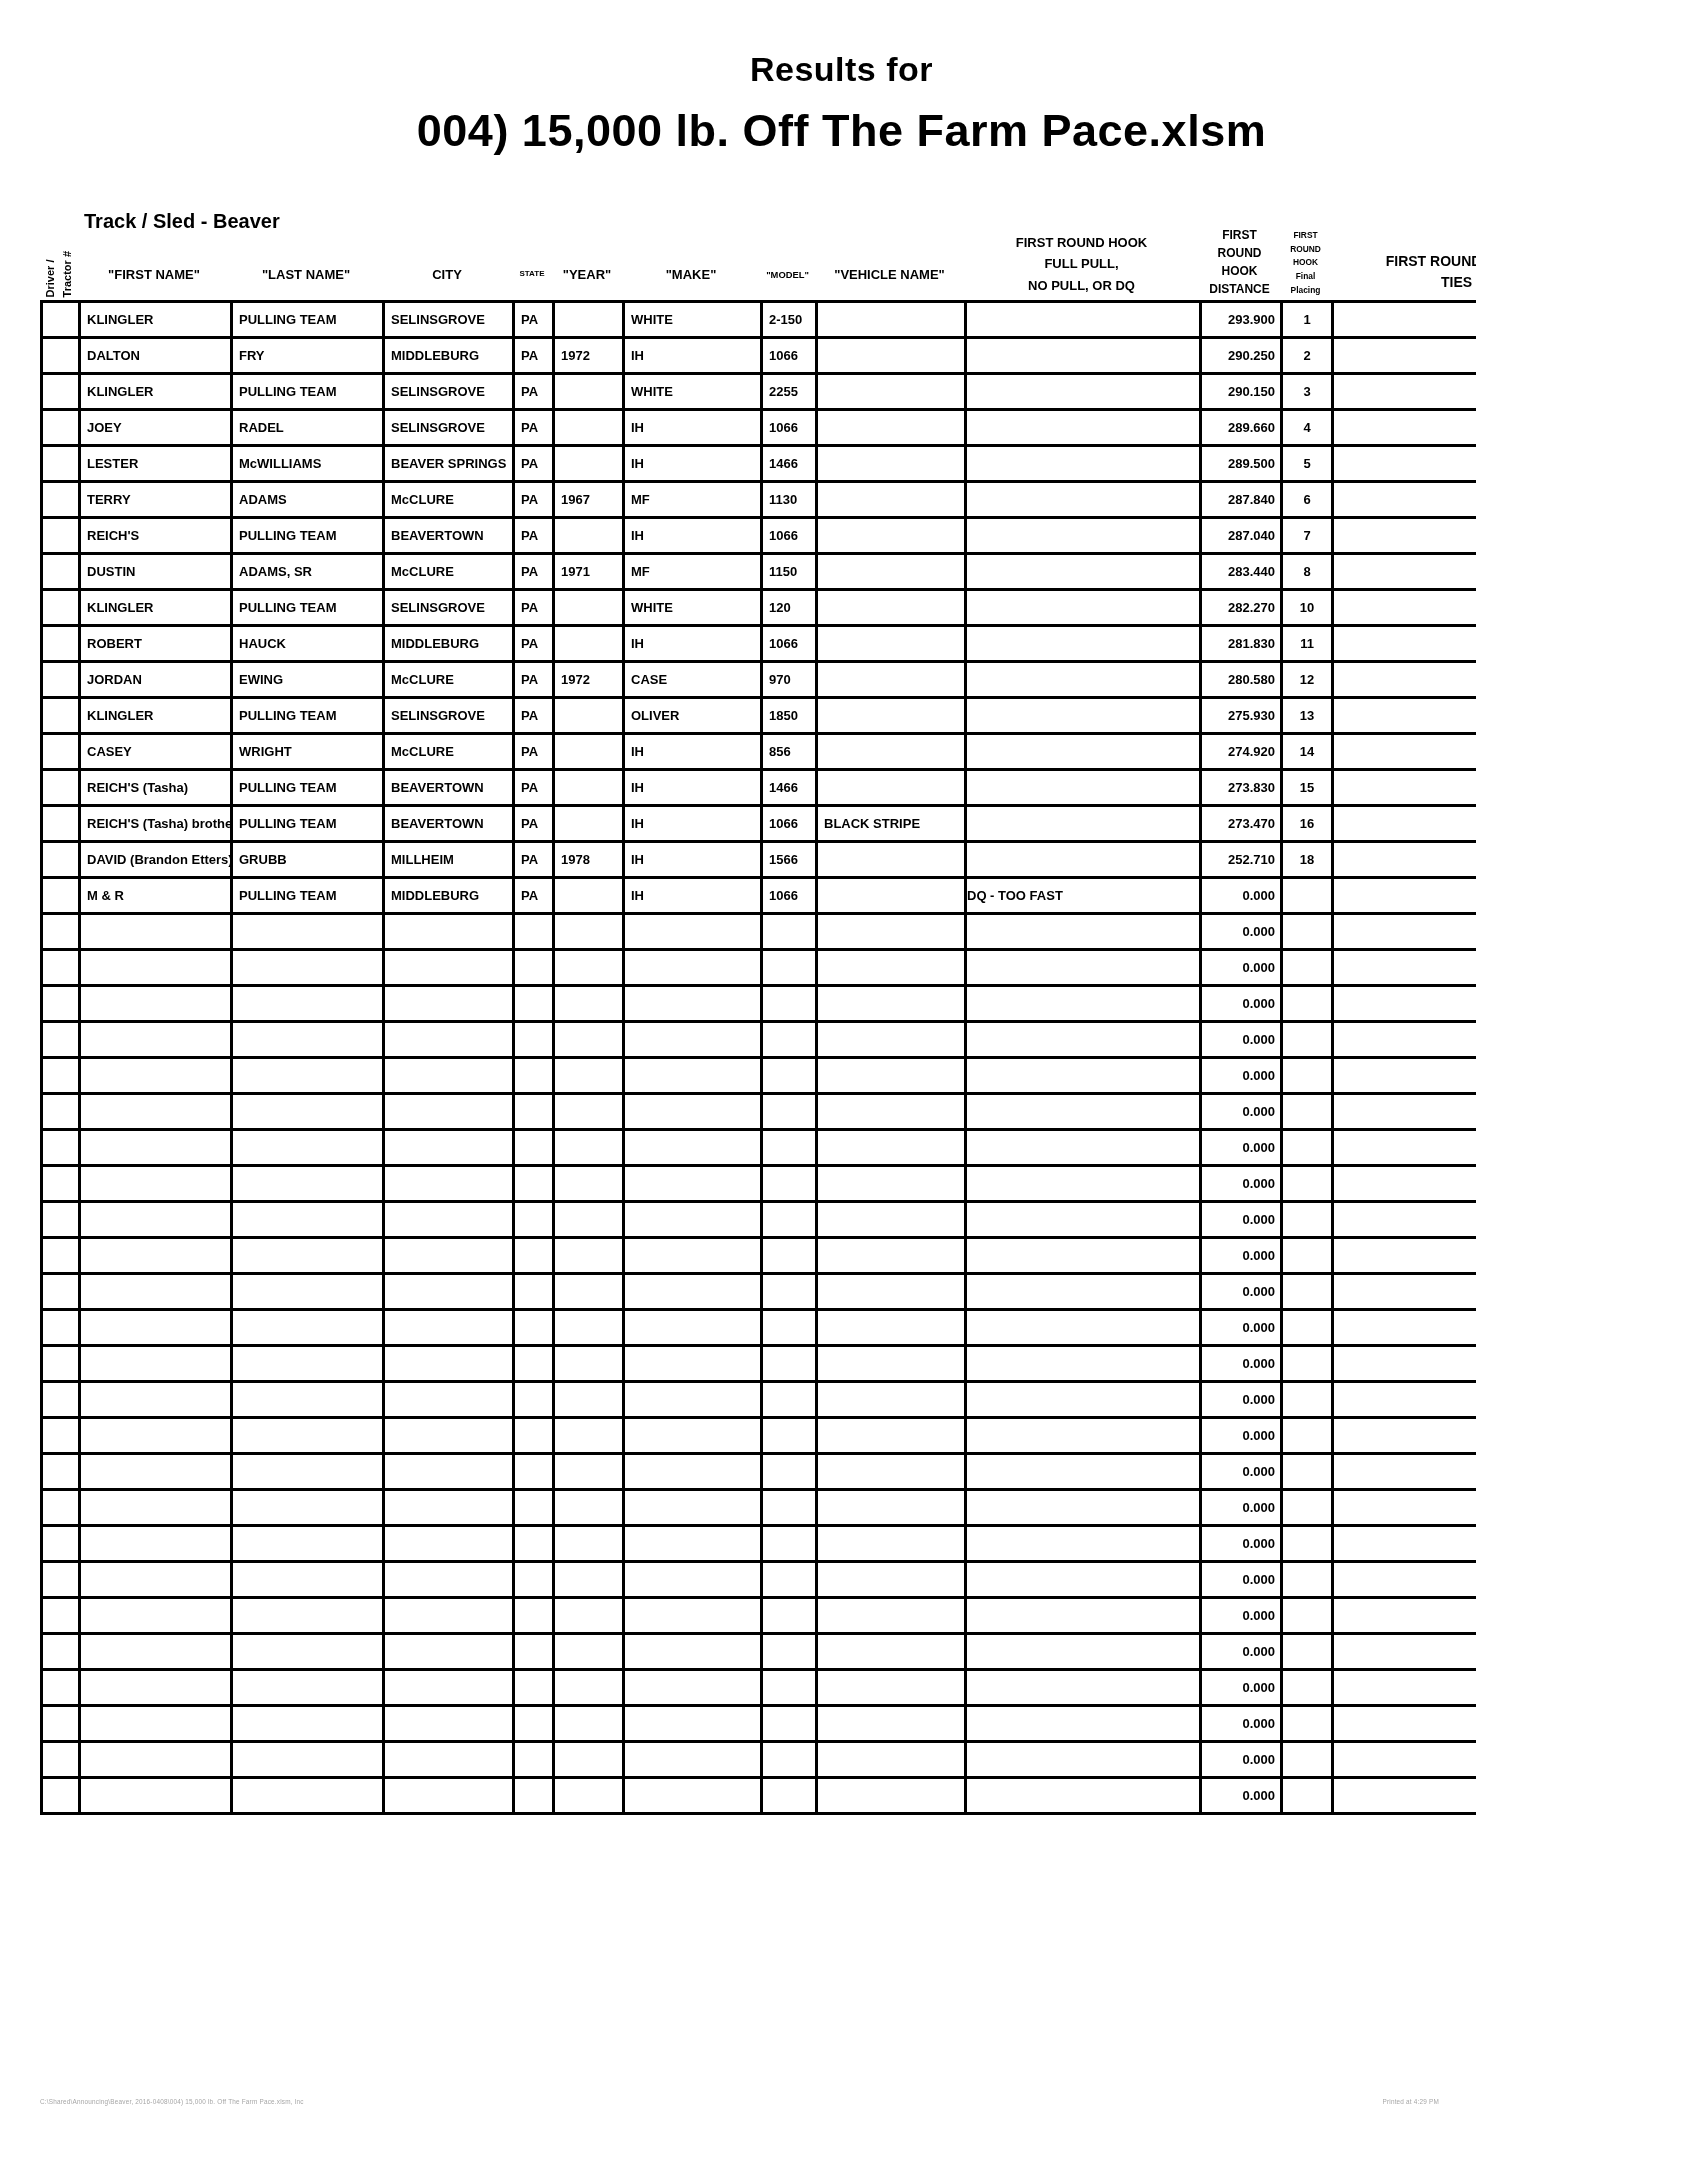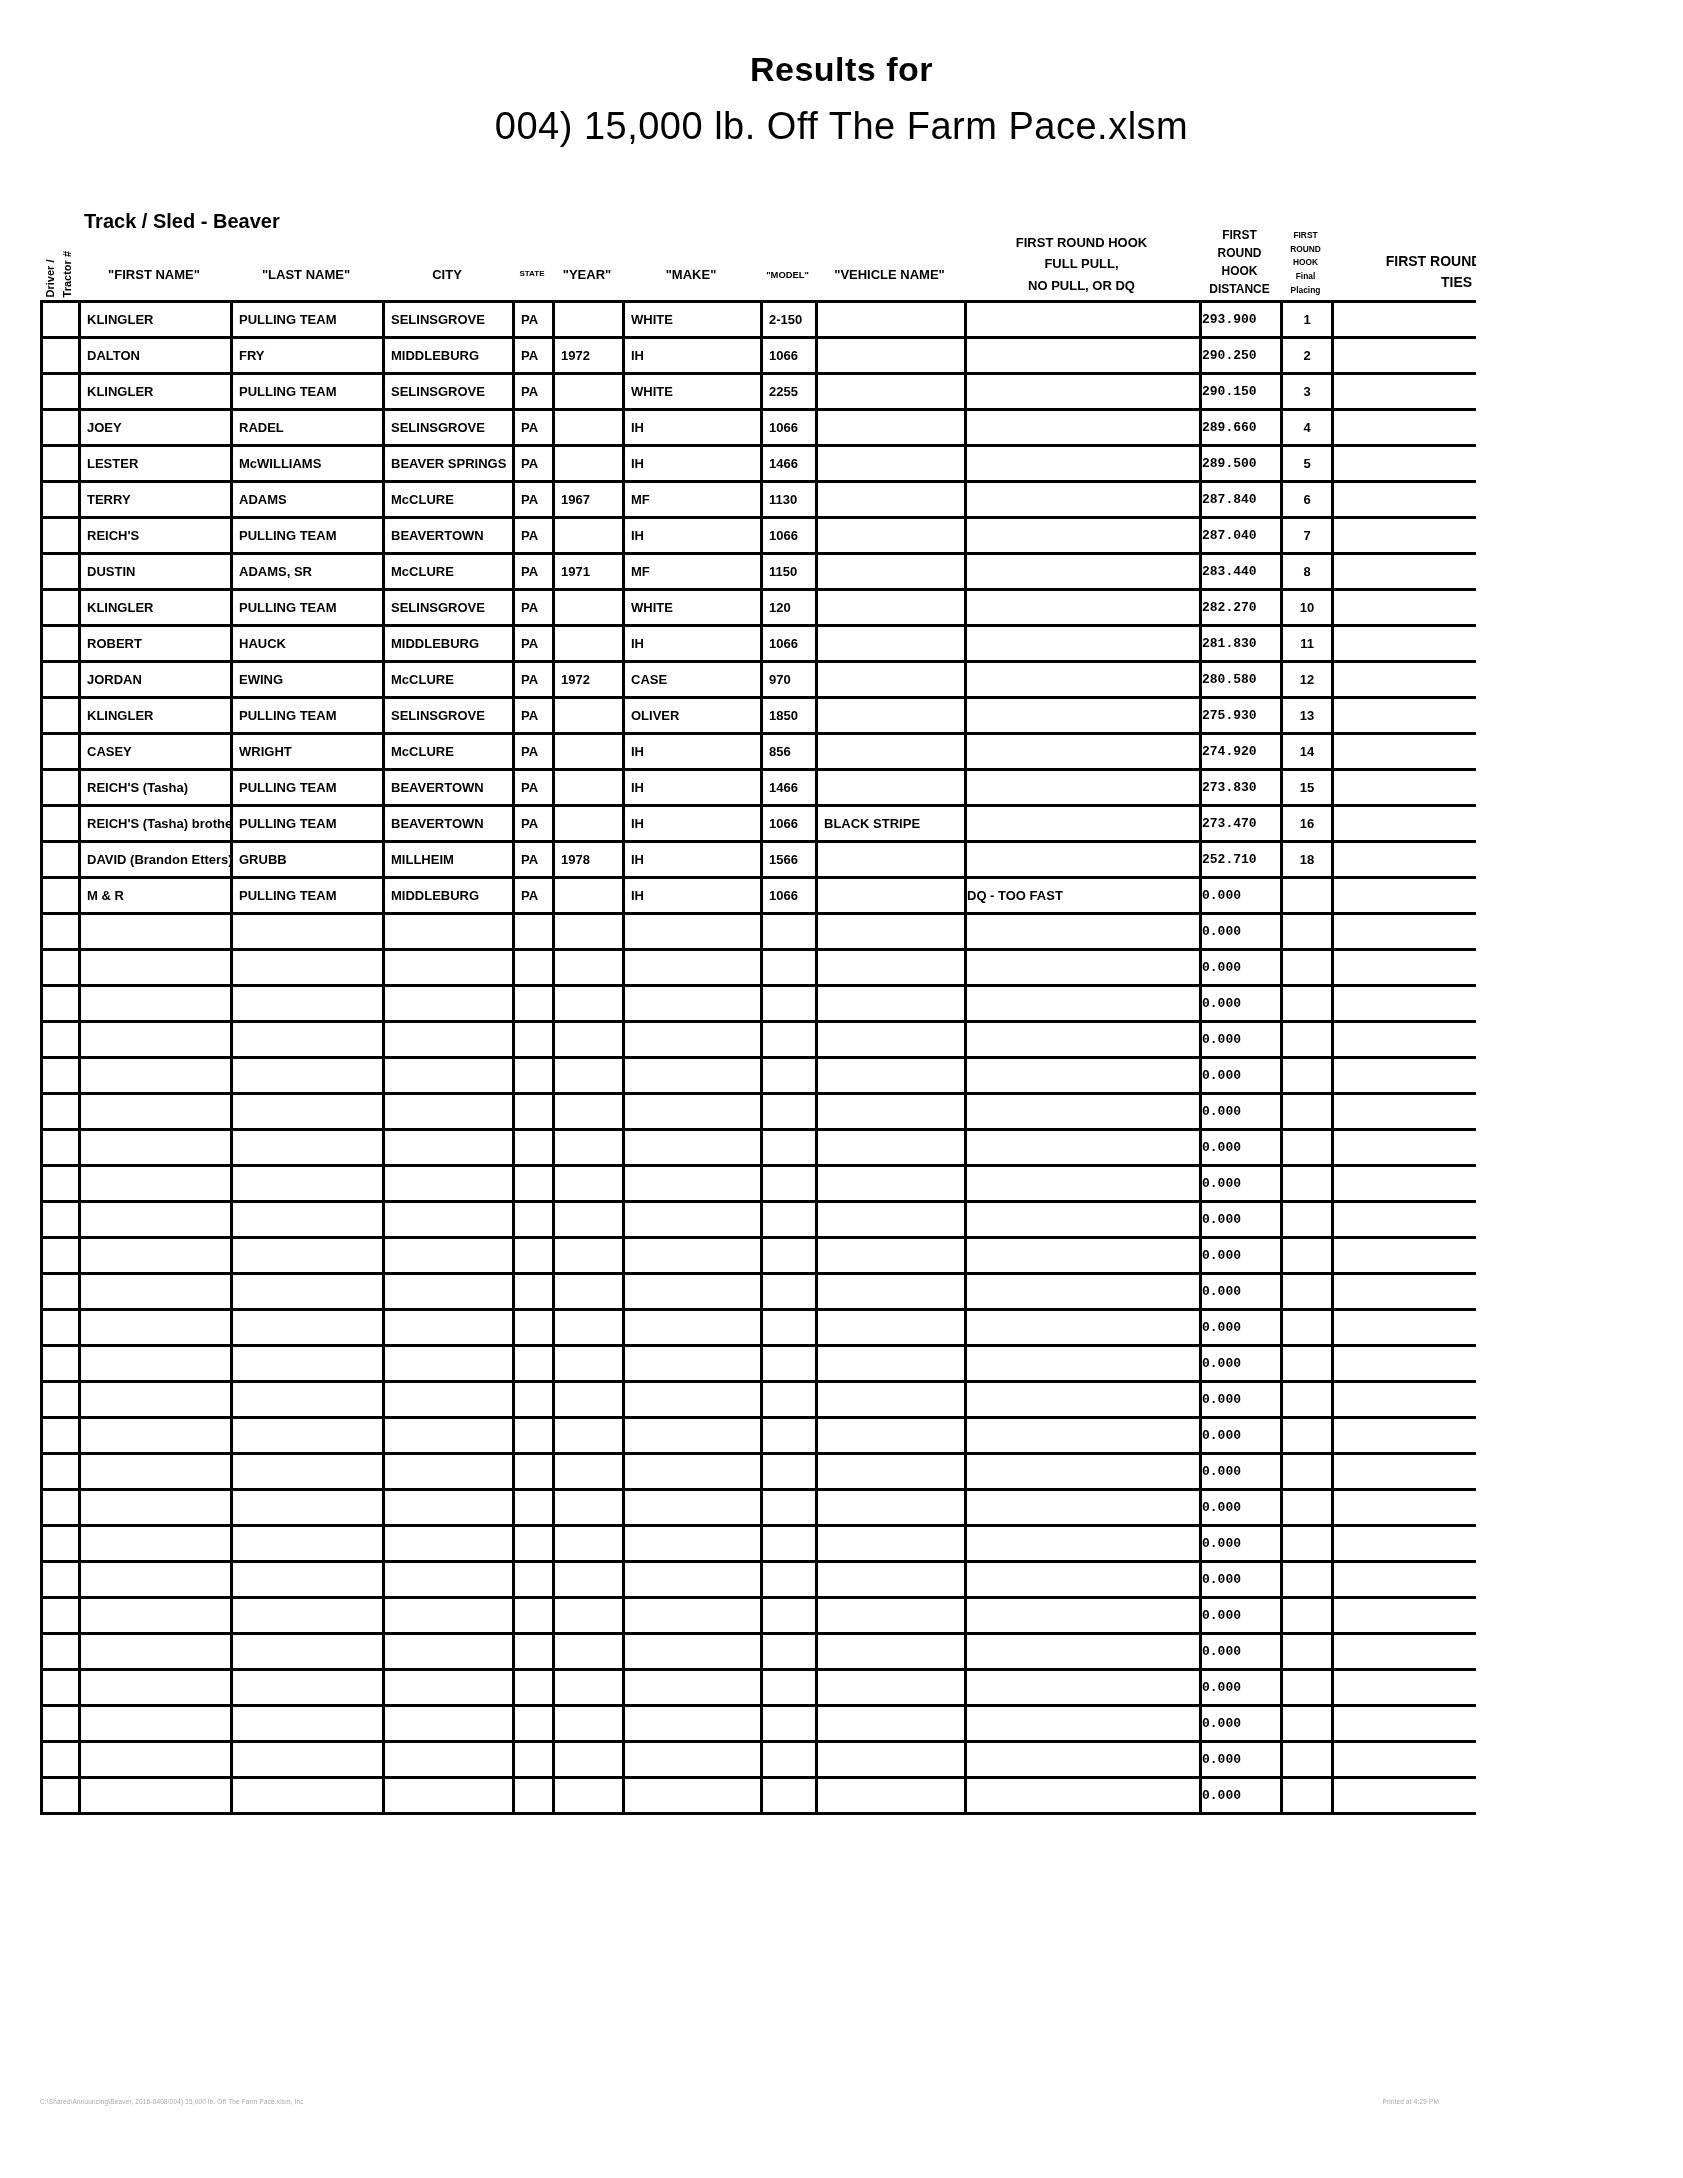--- a/index.html
+++ b/index.html
@@ -4,21 +4,21 @@
 <style>
   * { margin:0; padding:0; box-sizing:border-box; }
   html,body { background:#ffffff; }
   body { font-family:"Liberation Sans", sans-serif; color:#000; }
   #page {
     position:relative; width:1476px; height:2178px; background:#fff; overflow:hidden;
   }
   
   #title-block { position:absolute; top:50px; left:0; width:1683px; text-align:center; }
   #title-line1 { font-size:34px; font-weight:bold; letter-spacing:0.5px; }
-  #title-line2 { font-size:38px; font-weight:normal; margin-top:16px; letter-spacing:0.5px; }
+  #title-line2 { font-size:45px; font-weight:bold; margin-top:16px; letter-spacing:0.5px; }
   
   #track-label { position:absolute; top:210px; left:84px; font-size:20px; font-weight:bold; }
   
   #header-band {
     position:absolute; left:40px; top:222px; width:1542px; height:78px;
     display:flex; align-items:flex-end;
   }
   .hd { font-weight:bold; text-align:center; white-space:pre-line; overflow:visible; }
   .hd-simple { font-size:13px; padding-bottom:18px; line-height:1.1; }
   .hd-small  { font-size:8px;  padding-bottom:21px; line-height:1.1; }
@@ -39,21 +39,21 @@
   .w-ties{width:251px;}
   
   #results-table {
     position:absolute; left:40px; top:300px; width:1542px;
     border-collapse:collapse; table-layout:fixed;
   }
   #results-table td {
     border:3px solid #000; height:36px; font-size:13px; font-weight:bold;
     padding:0 0 0 6px; overflow:hidden; white-space:nowrap; vertical-align:middle;
   }
-  #results-table td.col-distance { padding:0 5px 0 0;font-family:Liberation Mono, monospace; }
+  #results-table td.col-distance { text-align:right; padding:0 5px 0 0; }
   #results-table td.col-placing  { text-align:center; padding:0; }
   #results-table td.col-hook     { text-align:left; padding:0; }
   
   .footer { position:absolute; top:2098px; font-size:6.4px; color:#a6a6a6; letter-spacing:0.2px; }
   #footer-left { left:40px; }
   #footer-right { right:37px; }
 </style>
 </head>
 <body>
 

